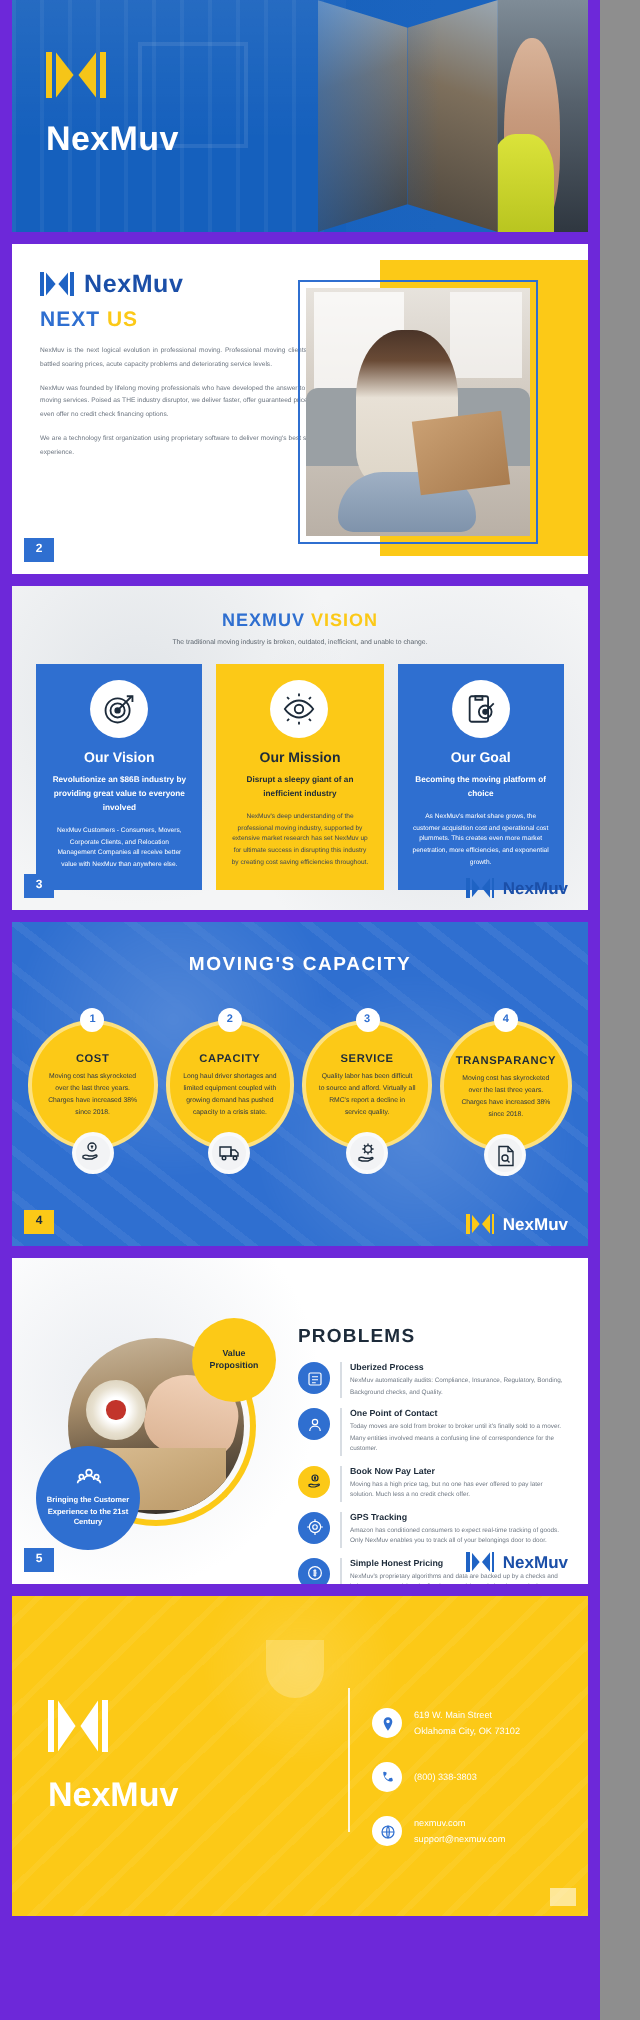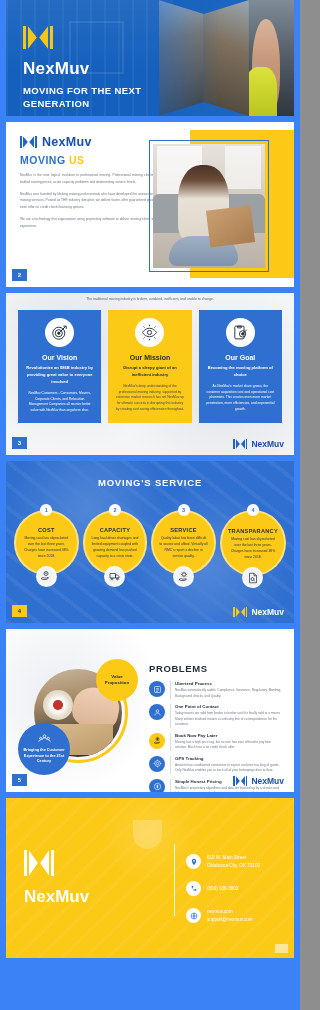--- a/index.html
+++ b/index.html
@@ -1,18 +1,18 @@
 <!DOCTYPE html>
 <html><head>
 <meta charset="utf-8">
 <style>
   *{box-sizing:border-box;margin:0;padding:0;}
   html,body{background:#8e8e8e;}
   body{width:300px;height:1010px;font-family:"Liberation Sans",sans-serif;overflow:hidden;position:relative;}
-  .deck{width:300px;height:1010px;background:#3b82f6;padding:0 6px;display:flex;flex-direction:column;gap:6px;}
+  .deck{width:300px;height:1010px;background:#6d28d9;padding:0 6px;display:flex;flex-direction:column;gap:6px;}
   .slide{width:288px;position:relative;overflow:hidden;flex:none;background:#fff;}
 
   
   .mark{display:inline-block;position:relative;flex:none;}
   .mark i{position:absolute;display:block;}
   .mark .bar{width:11%;height:100%;top:0;}
   .mark .bl{left:0;} .mark .br{right:0;}
   .mark .tri{width:30%;height:100%;top:0;}
   .mark .t1{left:16%;clip-path:polygon(0 0,100% 50%,0 100%);}
   .mark .t2{right:16%;clip-path:polygon(100% 0,0 50%,100% 100%);}
@@ -205,56 +205,56 @@
       <div class="ph phA"></div>
       <div class="ph phB"></div>
       <div class="ph phC"></div>
     </div>
     <div class="veil"></div>
     <div class="copy">
       <div class="mark">
         <i class="bar bl"></i><i class="tri t1"></i><i class="tri t2"></i><i class="bar br"></i>
       </div>
       <div class="t">NexMuv</div>
-      <div class="sub">MOVING FOR THE NEXT GENERATION</div>
     </div>
   </section>
 
   <section class="slide s2">
     <div class="yel"></div>
     <div class="left">
       <div class="brand">
         <div class="mark">
           <i class="bar bl"></i>
             <i class="tri t1"></i>
             <i class="tri t2"></i>
             <i class="bar br"></i>
         </div>
         <div class="bn">NexMuv</div>
       </div>
-      <div class="hd"><b>MOVING</b> <span>US</span></div>
+      <div class="hd"><b>NEXT</b> <span>US</span></div>
       <p>NexMuv is the next logical evolution in professional moving. Professional moving clients have battled soaring prices, acute capacity problems and deteriorating service levels.</p>
       <p>NexMuv was founded by lifelong moving professionals who have developed the answer to better moving services. Poised as THE industry disruptor, we deliver faster, offer guaranteed prices and even offer no credit check financing options.</p>
       <p>We are a technology first organization using proprietary software to deliver moving's best service experience.</p>
     </div>
     <div class="imgbox">
       <div class="photo">
         <div class="win"></div>
         <div class="win2"></div>
         <div class="sofa"></div>
         <div class="person"></div>
         <div class="jeans"></div>
         <div class="box"></div>
       </div>
     </div>
     <div class="pnum">2</div>
   </section>
 
   <section class="slide s3">
     <div class="wm"></div>
+    <div class="ttl"><b>NEXMUV</b> <span>VISION</span></div>
     <div class="sb">The traditional moving industry is broken, outdated, inefficient, and unable to change.</div>
     <div class="cards">
 
       <div class="c cb">
         <div class="ic">
           <svg viewBox="0 0 24 24" fill="none" stroke="#1d2b3a" stroke-width="1.3">
             <circle cx="11" cy="13" r="8.5"></circle>
               <circle cx="11" cy="13" r="5"></circle>
               <circle cx="11" cy="13" r="1.6" fill="#1d2b3a"></circle>
             <path d="M11 13 L21 3"></path>
@@ -302,21 +302,21 @@
           <i class="tri t1"></i>
           <i class="tri t2"></i>
           <i class="bar br"></i>
       </div>
       <b>NexMuv</b>
     </div>
   </section>
 
   <section class="slide s4">
     <div class="wm"></div>
-    <div class="ttl">MOVING'S SERVICE</div>
+    <div class="ttl">MOVING'S CAPACITY</div>
     <div class="row">
 
       <div class="it">
         <div class="no">1</div>
         <div class="cir">
           <div class="ch">COST</div>
           <div class="cp">Moving cost has skyrocketed over the last three years. Charges have increased 38% since 2018.</div>
         </div>
         <div class="bic">
           <svg viewBox="0 0 24 24" fill="none" stroke="#1d2b3a" stroke-width="1.4">

